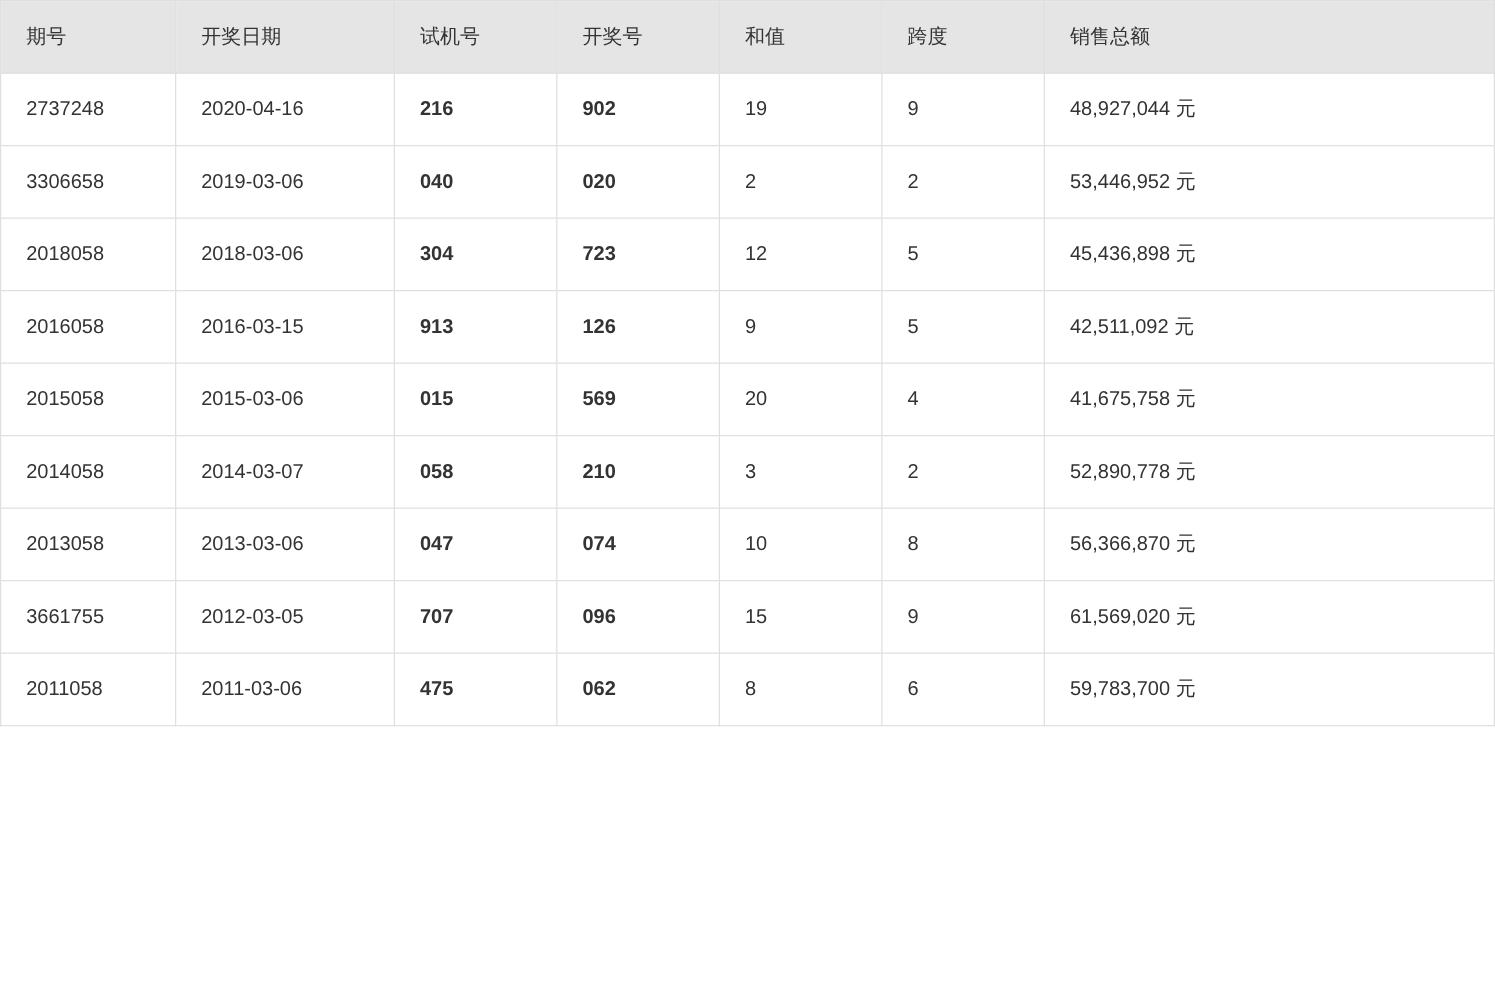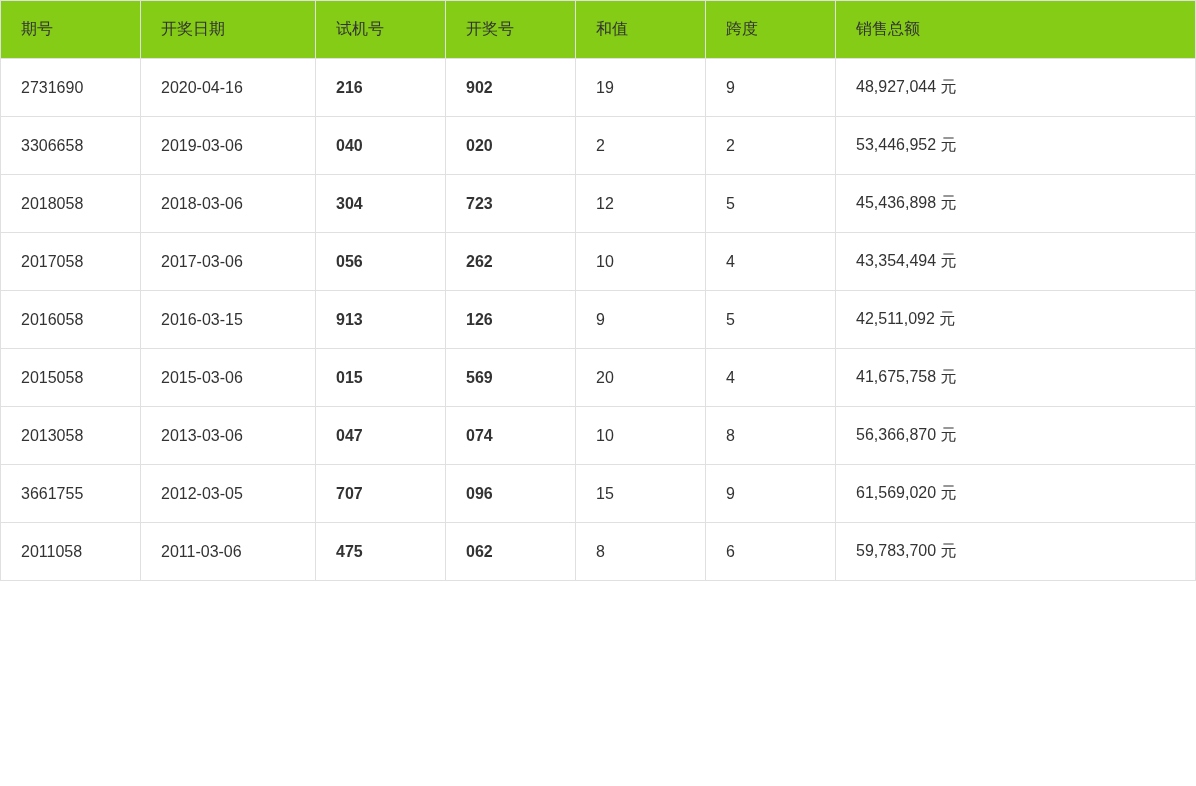--- a/index.html
+++ b/index.html
@@ -27,21 +27,21 @@
       border: 1px solid #e0e0e0;
       padding: 18px 20px;
       text-align: left;
       vertical-align: middle;
     }
 
     th {
       font-weight: normal;
       font-size: 16px;
       color: #333;
-      background: #84cc16;
+      background: #e5e5e5;
     }
 
     td {
       font-size: 16px;
       color: #333;
     }
 
     td.bold-val {
       font-weight: bold;
       margin-top: 44px;
@@ -85,21 +85,21 @@
       <th>开奖日期</th>
       <th>试机号</th>
       <th>开奖号</th>
       <th>和值</th>
       <th>跨度</th>
       <th>销售总额</th>
     </tr>
   </thead>
   <tbody id="table-body">
   <tr>
-        <td>2731690</td>
+        <td>2737248</td>
         <td>2020-04-16</td>
         <td class="bold-val">216</td>
         <td class="bold-val">902</td>
         <td>19</td>
         <td>9</td>
         <td>48,927,044 元</td>
       </tr>
       <tr>
         <td>3306658</td>
         <td>2019-03-06</td>
@@ -112,45 +112,45 @@
       <tr>
         <td>2018058</td>
         <td>2018-03-06</td>
         <td class="bold-val">304</td>
         <td class="bold-val">723</td>
         <td>12</td>
         <td>5</td>
         <td>45,436,898 元</td>
       </tr>
       <tr>
-        <td>2017058</td>
-        <td>2017-03-06</td>
-        <td class="bold-val">056</td>
-        <td class="bold-val">262</td>
-        <td>10</td>
-        <td>4</td>
-        <td>43,354,494 元</td>
-      </tr>
-      <tr>
         <td>2016058</td>
         <td>2016-03-15</td>
         <td class="bold-val">913</td>
         <td class="bold-val">126</td>
         <td>9</td>
         <td>5</td>
         <td>42,511,092 元</td>
       </tr>
       <tr>
         <td>2015058</td>
         <td>2015-03-06</td>
         <td class="bold-val">015</td>
         <td class="bold-val">569</td>
         <td>20</td>
         <td>4</td>
         <td>41,675,758 元</td>
+      </tr>
+      <tr>
+        <td>2014058</td>
+        <td>2014-03-07</td>
+        <td class="bold-val">058</td>
+        <td class="bold-val">210</td>
+        <td>3</td>
+        <td>2</td>
+        <td>52,890,778 元</td>
       </tr>
       <tr>
         <td>2013058</td>
         <td>2013-03-06</td>
         <td class="bold-val">047</td>
         <td class="bold-val">074</td>
         <td>10</td>
         <td>8</td>
         <td>56,366,870 元</td>
       </tr>

